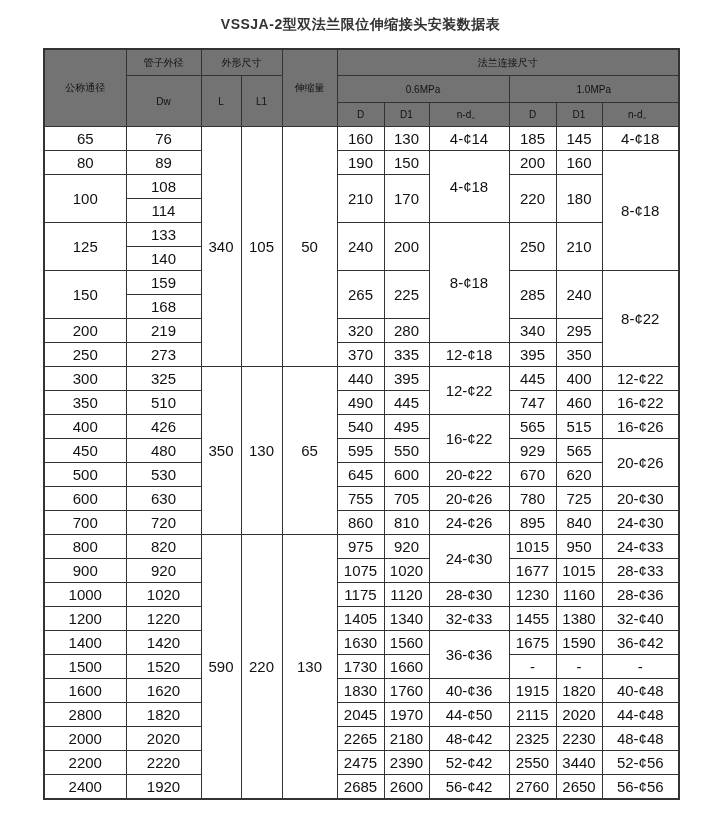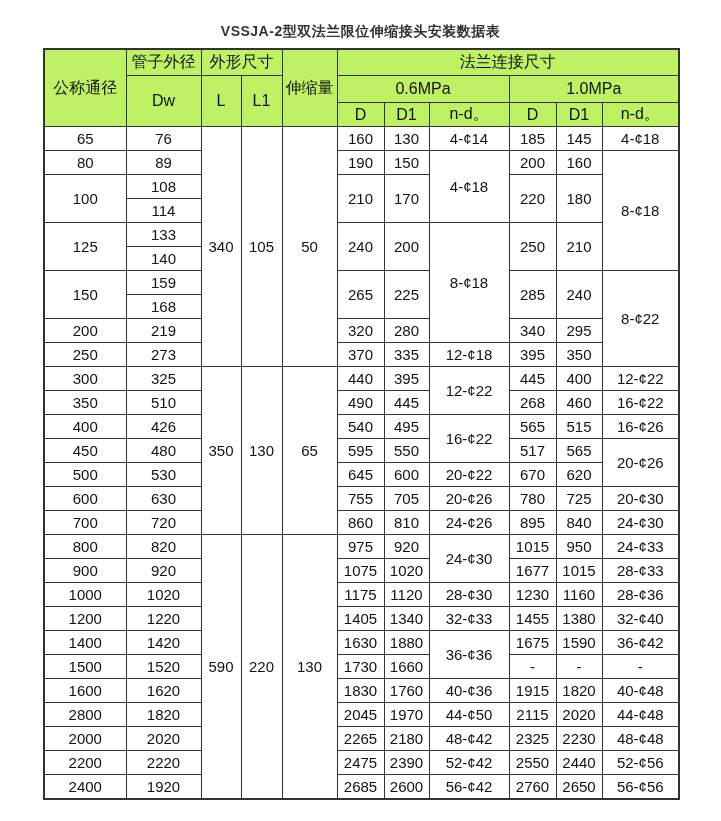--- a/index.html
+++ b/index.html
@@ -19,42 +19,41 @@
   .title {
     position: absolute;
     top: 16px;
     left: 0;
     width: 100%;
     text-align: center;
     font-size: 14px;
     font-weight: bold;
     color: #333333;
     letter-spacing: 0.5px;
-    margin-top: 7px;
   }
   table.spec {
     position: absolute;
     left: 43px;
     top: 48px;
     border-collapse: collapse;
     table-layout: fixed;
     border: 2px solid #333333;
   }
   table.spec th, table.spec td {
     border: 1px solid #333333;
     text-align: center;
     vertical-align: middle;
     padding: 0;
     overflow: hidden;
     white-space: nowrap;
   }
   table.spec thead th {
-    background: #bef264;
+    background: #737373;
     font-weight: normal;
-    font-size: 16px;
+    font-size: 10px;
     color: #111111;
   }
   table.spec thead tr.h1 th { height: 25px; }
   table.spec thead tr.h2 th { height: 26px; }
   table.spec thead tr.h3 th { height: 23px; }
   table.spec tbody td {
     font-size: 15px;
     height: 23px;
     background: #ffffff;
   }
@@ -191,40 +190,40 @@
           <td rowspan="2">12-¢22</td>
           <td>445</td>
           <td>400</td>
           <td>12-¢22</td>
         </tr>
         <tr>
           <td>350</td>
           <td>510</td>
           <td>490</td>
           <td>445</td>
-          <td>268</td>
+          <td>747</td>
           <td>460</td>
           <td>16-¢22</td>
         </tr>
         <tr>
           <td>400</td>
           <td>426</td>
           <td>540</td>
           <td>495</td>
           <td rowspan="2">16-¢22</td>
           <td>565</td>
           <td>515</td>
           <td>16-¢26</td>
         </tr>
         <tr>
           <td>450</td>
           <td>480</td>
           <td>595</td>
           <td>550</td>
-          <td>517</td>
+          <td>929</td>
           <td>565</td>
           <td rowspan="2">20-¢26</td>
         </tr>
         <tr>
           <td>500</td>
           <td>530</td>
           <td>645</td>
           <td>600</td>
           <td>20-¢22</td>
           <td>670</td>
@@ -289,21 +288,21 @@
           <td>1340</td>
           <td>32-¢33</td>
           <td>1455</td>
           <td>1380</td>
           <td>32-¢40</td>
         </tr>
         <tr>
           <td>1400</td>
           <td>1420</td>
           <td>1630</td>
-          <td>1880</td>
+          <td>1560</td>
           <td rowspan="2">36-¢36</td>
           <td>1675</td>
           <td>1590</td>
           <td>36-¢42</td>
         </tr>
         <tr>
           <td>1500</td>
           <td>1520</td>
           <td>1730</td>
           <td>1660</td>
@@ -341,21 +340,21 @@
           <td>2230</td>
           <td>48-¢48</td>
         </tr>
         <tr>
           <td>2200</td>
           <td>2220</td>
           <td>2475</td>
           <td>2390</td>
           <td>52-¢42</td>
           <td>2550</td>
-          <td>2440</td>
+          <td>3440</td>
           <td>52-¢56</td>
         </tr>
         <tr>
           <td>2400</td>
           <td>1920</td>
           <td>2685</td>
           <td>2600</td>
           <td>56-¢42</td>
           <td>2760</td>
           <td>2650</td>

